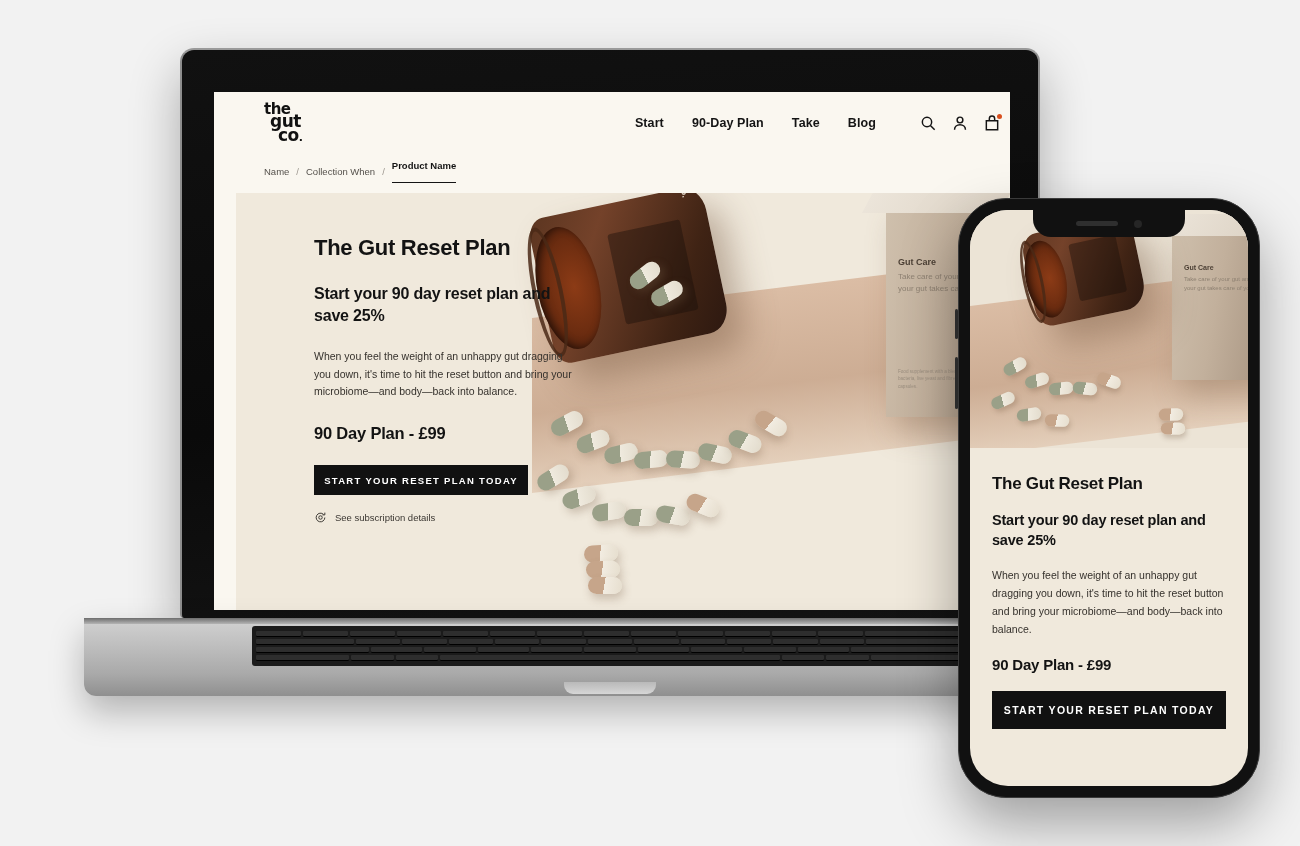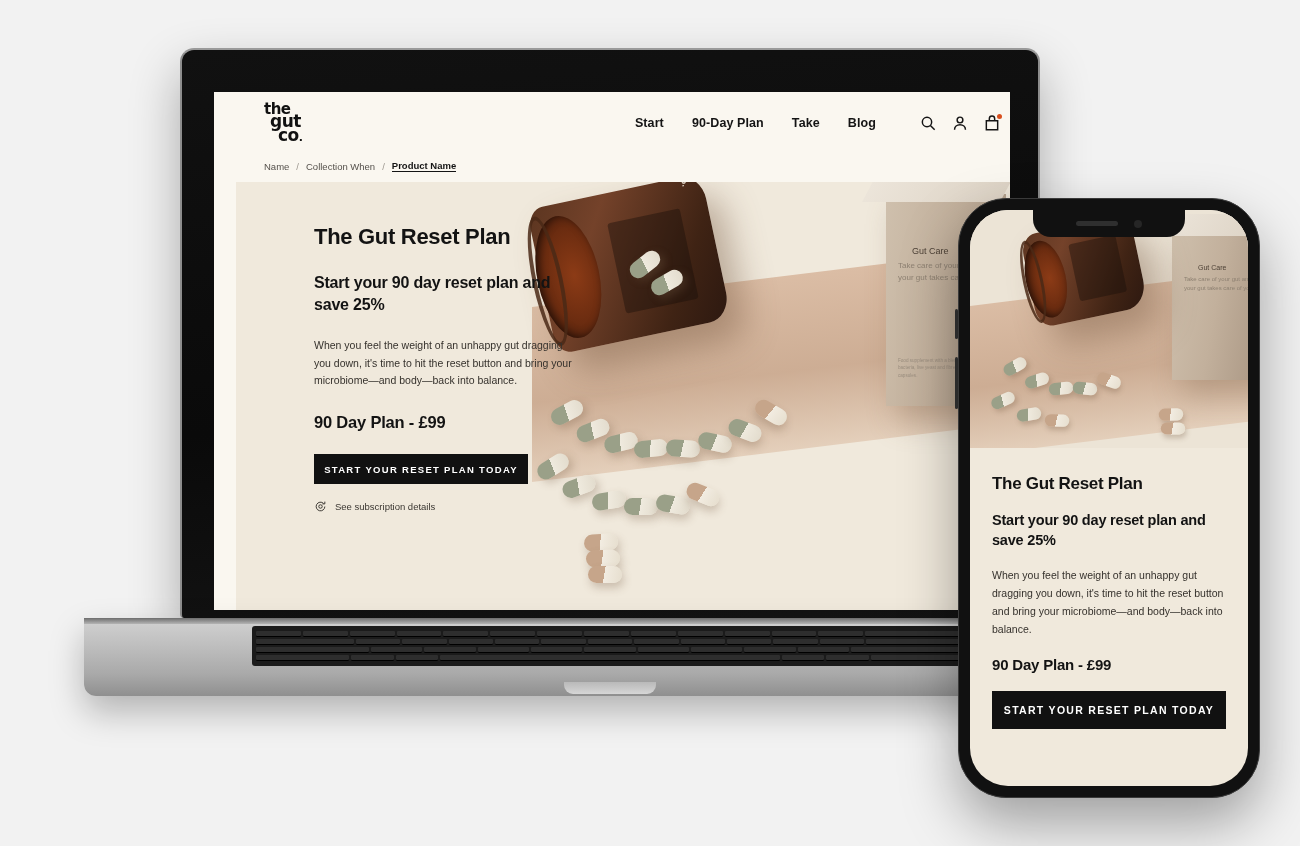--- a/index.html
+++ b/index.html
@@ -169,21 +169,21 @@
     font-size: 9.5px;
     color: #55514c;
     position: relative;
     z-index: 5;
   }
   .crumb-sep { color: #9d9890; }
   .crumb-current {
     font-weight: bold;
     color: #141414;
     border-bottom: 1px solid #141414;
-    padding-bottom: 0;
+    padding-bottom: 11px;
   }
 
   .hero {
     position: relative;
     height: 428px;
     background: #f0e9dc;
     margin-top: 10px;
     overflow: hidden;
   }
 
@@ -318,23 +318,23 @@
   }
   .box-top {
     position: absolute;
     left: -16px; top: -22px;
     width: 138px; height: 30px;
     background: linear-gradient(100deg, #ece5da, #ddd3c5);
     transform: skewX(-28deg);
   }
   .box-title {
     position: absolute;
-    left: 26px; top: 52px;
+    left: 12px; top: 52px;
     font-size: 9px;
-    font-weight: normal;
+    font-weight: bold;
     color: #4d4136;
     text-align: right;
   }
   .box-sub {
     position: absolute;
     left: 12px; top: 66px;
     width: 96px;
     font-size: 8px;
     line-height: 1.5;
     color: #8e8172;

